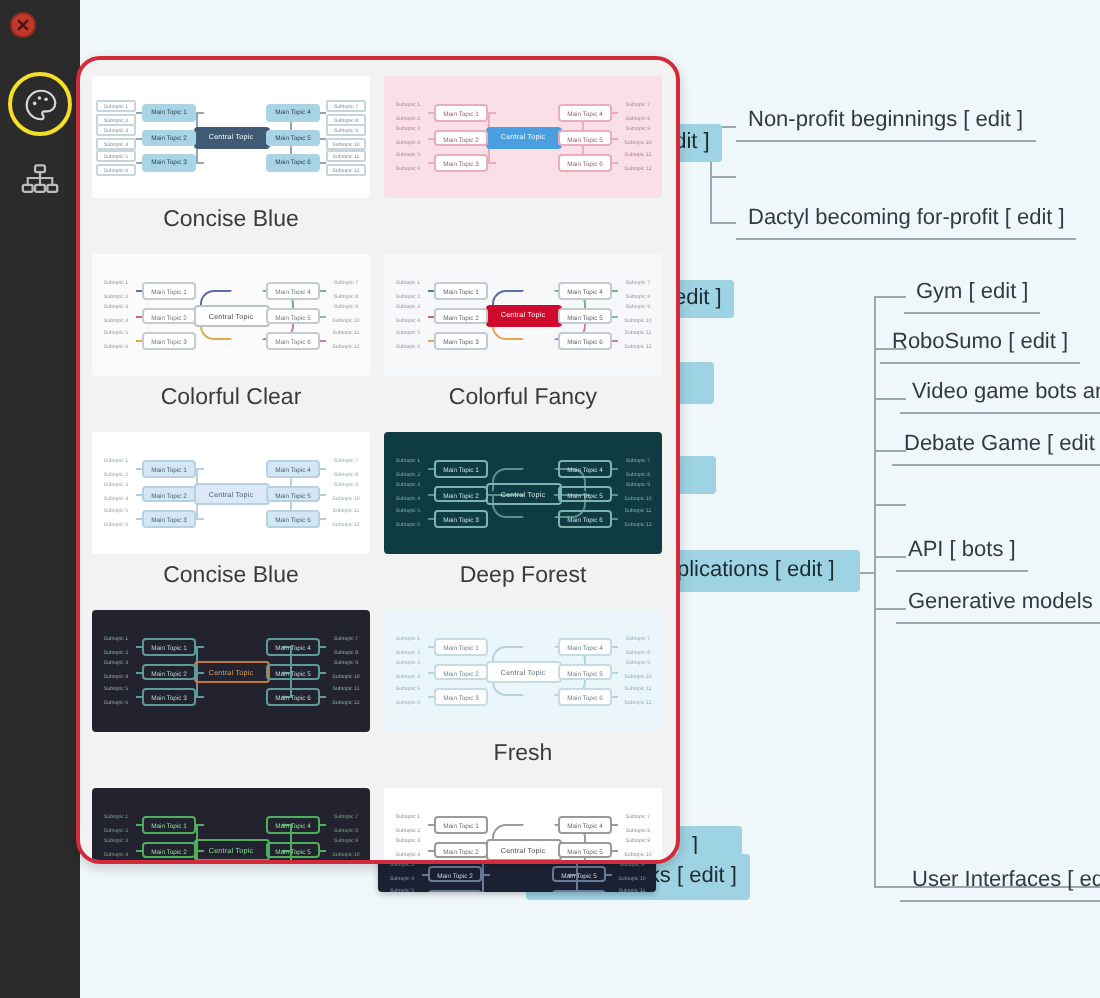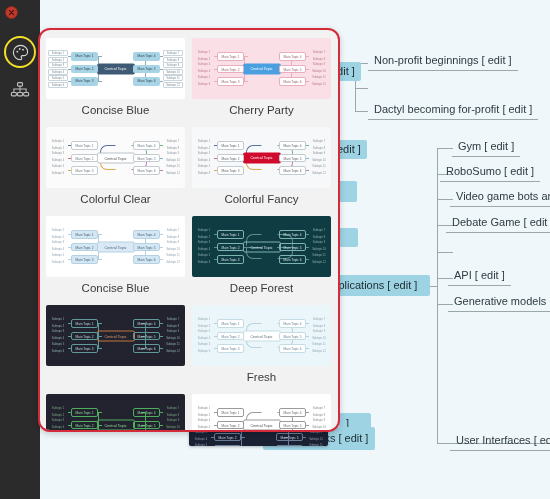--- a/index.html
+++ b/index.html
@@ -174,21 +174,21 @@
       <div class="mm-line mm-h" style="left: 437px; top: 304px; width: 16px; height: 1px;"></div>
       <div class="mm-line mm-h" style="left: 430px; top: 286px; width: 8px; height: 1px;"></div>
       <div class="mm-line mm-v" style="left: 437px; top: 304px; width: 1px; height: 139px;"></div>
       <div class="mm-line mm-h" style="left: 437px; top: 443px; width: 113px; height: 1px;"></div>
       <div class="mm-node" style="left: 368px; top: 50px;">Non-profit beginnings [ edit ]</div>
       <div class="mm-node" style="left: 368px; top: 99px;">Dactyl becoming for-profit [ edit ]</div>
       <div class="mm-node" style="left: 452px; top: 136px;">Gym [ edit ]</div>
       <div class="mm-node" style="left: 440px; top: 161px;">RoboSumo [ edit ]</div>
       <div class="mm-node" style="left: 450px; top: 186px;">Video game bots and benchmarks [ edit ]</div>
       <div class="mm-node" style="left: 446px; top: 212px;">Debate Game [ edit ]</div>
-      <div class="mm-node" style="left: 448px; top: 265px;">API [ edit ]</div>
+      <div class="mm-node" style="left: 448px; top: 265px;">API [ bots ]</div>
       <div class="mm-node" style="left: 448px; top: 291px;">Generative models [ edit ]</div>
       <div class="mm-node" style="left: 450px; top: 430px;">User Interfaces [ edit ]</div>
       <div class="mm-node hl" style="left: 324px; top: 62px; width: 37px; height: 19px; line-height: 11px;">edit ]</div>
       <div class="mm-node hl" style="left: 338px; top: 181px; width: 19px; height: 21px; line-height: 13px;"></div>
       <div class="mm-node hl" style="left: 339px; top: 228px; width: 19px; height: 19px; line-height: 11px;"></div>
       <div class="mm-node hl" style="left: 318px; top: 275px; width: 112px; height: 21px; line-height: 13px;">Applications [ edit ]</div>
       <div class="mm-node hl" style="left: 339px; top: 413px; width: 32px; height: 21px; line-height: 13px;">]</div>
       <div class="mm-node hl" style="left: 263px; top: 427px; width: 112px; height: 23px; line-height: 15px;">External links [ edit ]</div>
       <div class="mm-node hl" style="left: 330px; top: 140px; width: 37px; height: 19px; line-height: 11px;">edit ]</div>
     </div>
@@ -355,21 +355,20 @@
                 <div class="s" style="left: 117px; top: 11.5px; background: transparent; color: rgb(181, 121, 138);">Subtopic 7</div>
                 <div class="s" style="left: 117px; top: 18.5px; background: transparent; color: rgb(181, 121, 138);">Subtopic 8</div>
                 <div class="m" style="left: 87px; top: 26.5px; background: rgb(255, 255, 255); color: rgb(154, 95, 112); border: 0.8px solid rgb(232, 174, 189);">Main Topic 5</div>
                 <div class="s" style="left: 117px; top: 24px; background: transparent; color: rgb(181, 121, 138);">Subtopic 9</div>
                 <div class="s" style="left: 117px; top: 31px; background: transparent; color: rgb(181, 121, 138);">Subtopic 10</div>
                 <div class="m" style="left: 87px; top: 39px; background: rgb(255, 255, 255); color: rgb(154, 95, 112); border: 0.8px solid rgb(232, 174, 189);">Main Topic 6</div>
                 <div class="s" style="left: 117px; top: 36.5px; background: transparent; color: rgb(181, 121, 138);">Subtopic 11</div>
                 <div class="s" style="left: 117px; top: 43.5px; background: transparent; color: rgb(181, 121, 138);">Subtopic 12</div>
               </div>
             </div>
-            <div class="theme-label">Cherry Party</div>
           </div>
           <div class="theme-cell">
             <div class="theme-thumb" style="background: rgb(251, 251, 251);">
               <div class="mini">
                 <div class="curve" style="left: 54px; top: 18px; width: 16px; height: 12px; border-width: 1px; border-left-color: rgb(91, 111, 168); border-top-color: rgb(91, 111, 168); border-radius: 7px 0px 0px;"></div>
                 <div class="curve" style="left: 85px; top: 18px; width: 16px; height: 12px; border-width: 1px; border-right-color: rgb(111, 184, 122); border-top-color: rgb(111, 184, 122); border-radius: 0px 7px 0px 0px;"></div>
                 <div class="ln lnh" style="left: 22px; top: 18px; width: 4px; height: 1px; background: rgb(91, 111, 168);"></div>
                 <div class="ln lnh" style="left: 113px; top: 18px; width: 4px; height: 1px; background: rgb(111, 184, 122);"></div>
                 <div class="ln lnh" style="left: 52px; top: 30.5px; width: 18px; height: 1px; background: rgb(208, 106, 114);"></div>
                 <div class="ln lnh" style="left: 85px; top: 30.5px; width: 18px; height: 1px; background: rgb(127, 184, 207);"></div>

